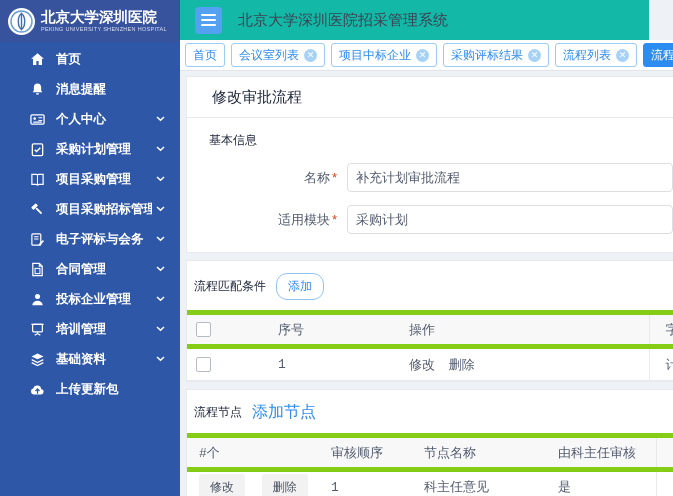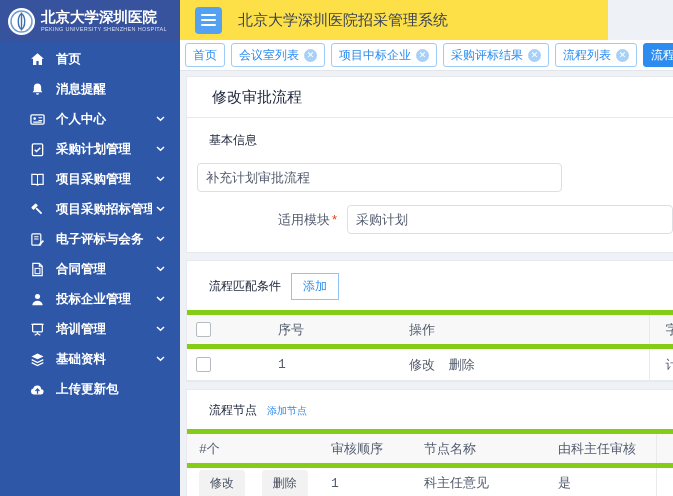--- a/index.html
+++ b/index.html
@@ -13,48 +13,48 @@
   .logo-text { margin-left:5px; line-height:1; }
   .hosp-name { color:#ffffff; font-family:"DejaVu Serif", serif; font-weight:bold; font-size:14.5px; white-space:nowrap; }
   .hosp-en { color:#d6def2; font-size:5.5px; letter-spacing:0.3px; margin-top:3px; white-space:nowrap; }
   .menu { padding-top:2px; }
   .menu-item { height:30px; display:flex; align-items:center; padding:0 15px 0 30px; color:#ffffff; font-size:12.5px; font-weight:bold; cursor:pointer; }
   .mi-icon { width:15px; height:15px; margin-right:11px; flex:none; display:flex; align-items:center; justify-content:center; }
   .mi-label { flex:1; white-space:nowrap; overflow:hidden; }
   .mi-chevron { flex:none; margin-left:4px; display:flex; }
 
   
-  .header { position:absolute; left:180px; top:0; width:428px; height:40px; background:#fde047; display:flex; align-items:center; padding-left:15px; }
+  .header { position:absolute; left:180px; top:0; width:469px; height:40px; background:#14b8a6; display:flex; align-items:center; padding-left:15px; }
   .hamburger { width:27px; height:27px; background:#54a1f1; border:none; border-radius:4px; display:flex; flex-direction:column; justify-content:center; align-items:center; gap:3px; cursor:pointer; }
   .hamburger i { display:block; width:15px; height:2px; background:#ffffff; border-radius:1px; }
   .app-title { margin-left:16px; font-size:15px; color:#3b4354; white-space:nowrap; }
 
   
   .tabbar { position:absolute; left:180px; top:40px; width:493px; height:31px; background:#ffffff; border-bottom:1px solid #e3e5e8; display:flex; align-items:center; gap:6px; padding-left:5px; overflow:hidden; z-index:2; }
   .tab { height:24px; display:inline-flex; align-items:center; gap:5px; padding:0 7px; border:1px solid #9dccf6; border-radius:3px; background:#ffffff; color:#2d8cf0; font-size:12px; white-space:nowrap; cursor:pointer; }
   .tab.active { background:#2d8cf0; border-color:#2d8cf0; color:#ffffff; }
   .tab-close { width:13px; height:13px; border-radius:50%; background:#a6d1f8; color:#ffffff; font-size:9px; line-height:13px; text-align:center; font-style:normal; cursor:pointer; flex:none; }
 
   
   .main { position:absolute; left:180px; top:71px; width:493px; height:425px; background:#eef1f6; padding:5px 0 0 6px; }
   .card { background:#ffffff; border:1px solid #e7e9ec; border-right:none; width:487px; margin-bottom:7px; overflow:hidden; }
   .page-title-row { padding:11px 16px 10px 25px; border-bottom:1px solid #e7e9ec; font-size:15px; color:#20293d; }
   .section-title { font-size:12px; color:#20293d; }
   .sec-pad { padding:14px 16px 0 22px; }
-  .sec-head { display:flex; align-items:center; gap:10px; padding:12px 16px 10px 22px; }
+  .sec-head { display:flex; align-items:center; gap:10px; padding:12px 16px 10px 7px; }
 
   .form { padding:14px 0 18px 0; }
   .form-row { display:flex; align-items:center; margin-bottom:13px; }
   .form-row:last-child { margin-bottom:0; }
   .form-label { width:150px; flex:none; text-align:right; font-size:13px; color:#525b6d; }
   .req { color:#ed4014; margin-left:2px; }
   .form-input { margin-left:10px; width:365px; height:29px; border:1px solid #dcdee2; border-radius:4px; padding:0 8px; font-size:13px; color:#525b6d; font-family:inherit; background:#fff; outline:none; }
 
-  .add-btn { border:1px solid #8fc4f3; background:#ffffff; color:#2d8cf0; font-size:12px; font-family:Liberation Mono, monospace; padding:4px 11px; border-radius:0; cursor:pointer; }
-  .add-link { color:#2d8cf0; font-size:10px; cursor:pointer; text-decoration:none; }
+  .add-btn { border:1px solid #8fc4f3; background:#ffffff; color:#2d8cf0; font-size:12px; font-family:Liberation Mono, monospace; padding:4px 11px; border-radius:11px; cursor:pointer; }
+  .add-link { color:#2d8cf0; font-size:16px; cursor:pointer; text-decoration:none; }
 
   table { width:100%; border-collapse:collapse; font-size:13px; color:#525b6d; table-layout:fixed; }
   thead th { background:#f8f8f9; font-weight:normal; text-align:left; color:#525b6d; }
   th, td { border-top:5px solid #84cc16; height:34px; overflow:hidden; white-space:nowrap;font-family:Liberation Mono, monospace; }
   tbody tr:last-child td { border-bottom:1px solid #e8eaec; }
 
   
   .t-cond col.c1 { width:75px; } .t-cond col.c2 { width:131px; } .t-cond col.c3 { width:256px; }
   .t-cond .cell-pad { padding-left:16px; }
   .t-cond .cb-cell { padding-left:9px; }
@@ -297,20 +297,21 @@
   </span>
 </div>
 
 <main class="main">
 
   <section class="card">
     <div class="page-title-row">修改审批流程</div>
     <div class="section-title sec-pad">基本信息</div>
     <div class="form">
       <div class="form-row">
+        <span class="form-label"><span>名称</span><span class="req">*</span></span>
         <input class="form-input" type="text" value="补充计划审批流程" style="">
       </div>
       <div class="form-row">
         <span class="form-label"><span>适用模块</span><span class="req">*</span></span>
         <input class="form-input" type="text" value="采购计划" style="">
       </div>
     </div>
   </section>
 
   <section class="card">

